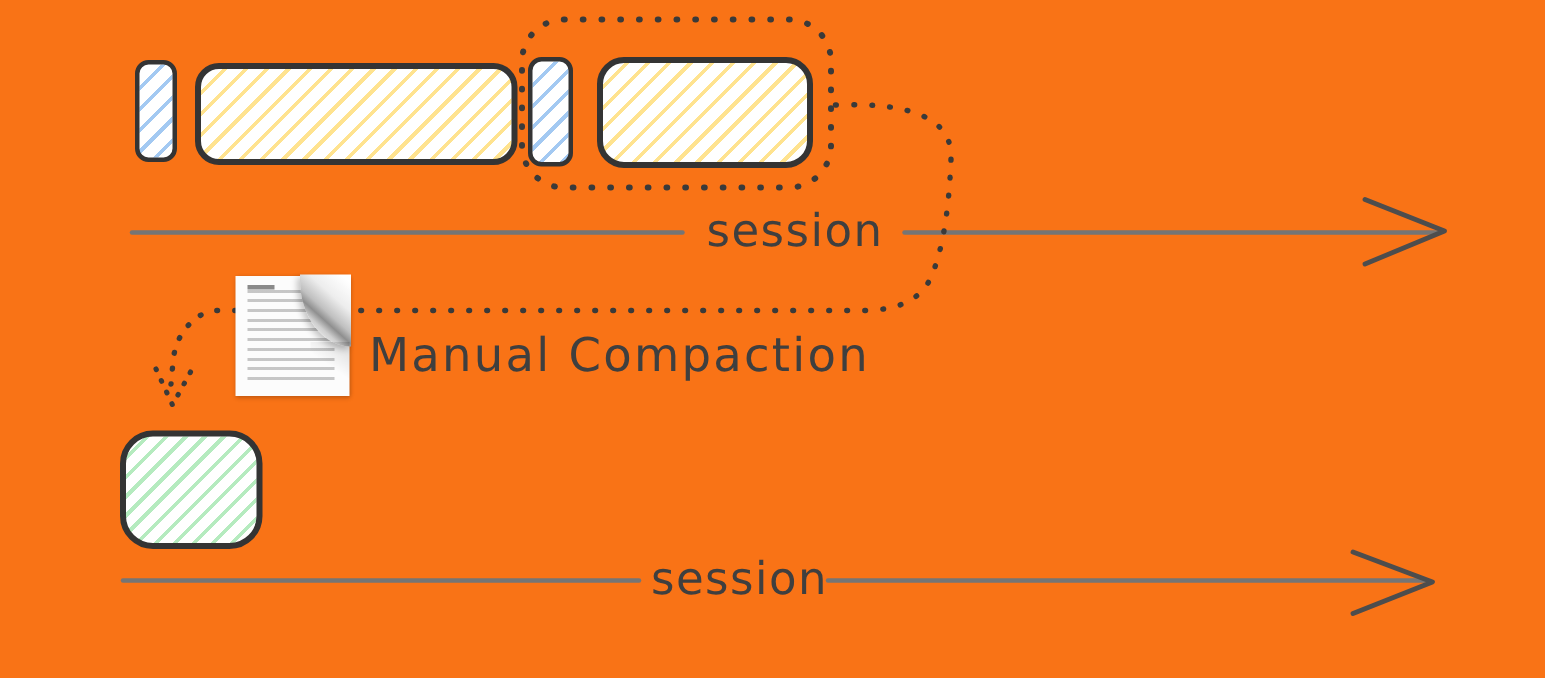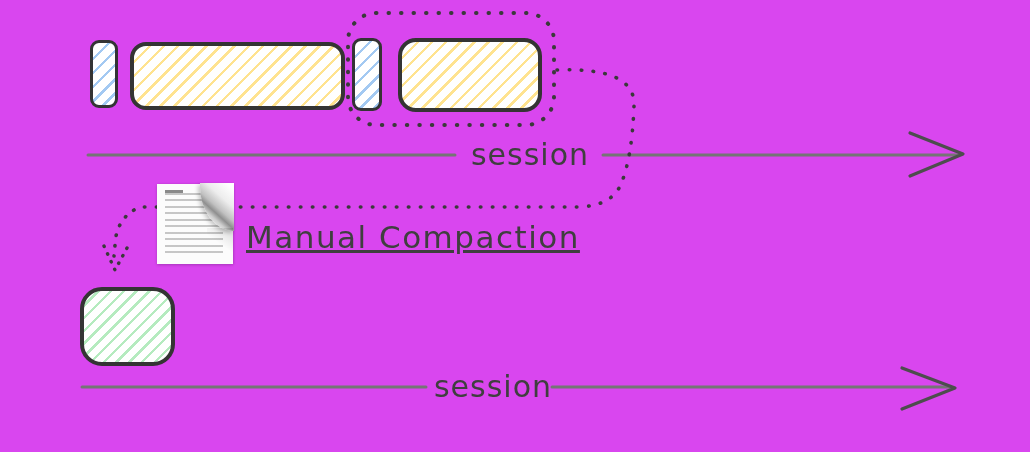--- a/index.html
+++ b/index.html
@@ -13,21 +13,21 @@
     --green-hatch: #b5ebbf;
     --page: #fcfcfc;
     --page-line: #b9b9b9;
   }
   * { margin: 0; padding: 0; box-sizing: border-box; }
   body { background: #ffffff; font-family: "DejaVu Sans", "Liberation Sans", sans-serif; }
   .canvas {
     position: relative;
     width: 1030px;
     height: 452px;
-    background: #d946ef;
+    background: #f97316;
     overflow: hidden;
   }
   .overlay {
     position: absolute;
     left: 0; top: 0;
     width: 1030px; height: 452px;
   }
   .box {
     position: absolute;
     border: 4px solid var(--ink);
@@ -56,21 +56,21 @@
 
   .label {
     position: absolute;
     color: var(--label-text);
     letter-spacing: 1px;
     white-space: nowrap;
     user-select: none;
   }
   .session-top    { left: 455px; top: 137px; width: 150px; text-align: center; font-size: 30px; }
   .session-bottom { left: 426px; top: 369px; width: 134px; text-align: center; font-size: 30px; }
-  .compaction     { left: 246px; top: 219px; font-size: 31px; letter-spacing: 1.5px; text-decoration: underline; }
+  .compaction     { left: 246px; top: 219px; font-size: 31px; letter-spacing: 1.5px; }
 
   .doc {
     position: absolute;
     left: 157px; top: 184px;
     width: 76px; height: 80px;
     background: var(--page);
     box-shadow: 0 1px 3px rgba(0,0,0,0.20), 1px 0 2px rgba(0,0,0,0.08);
   }
   .doc-lines {
     position: absolute;

